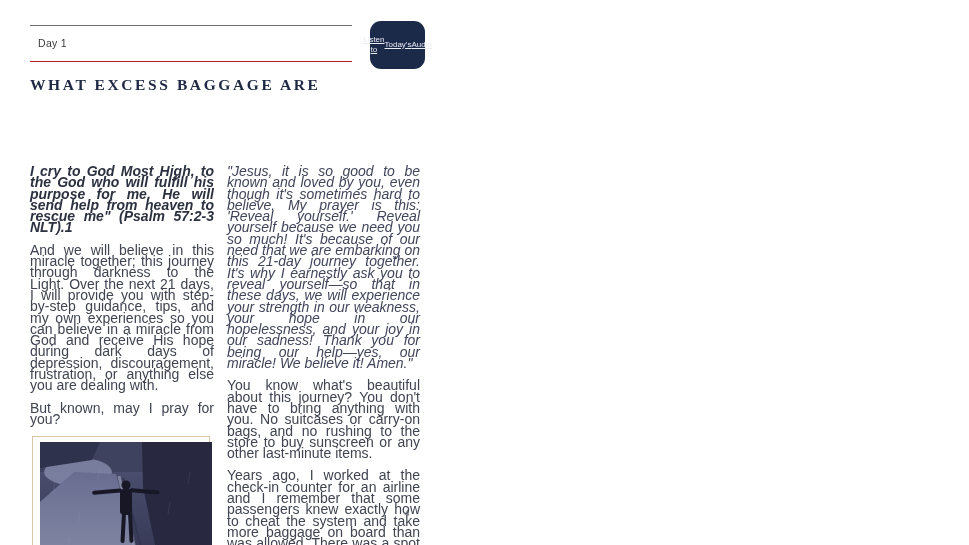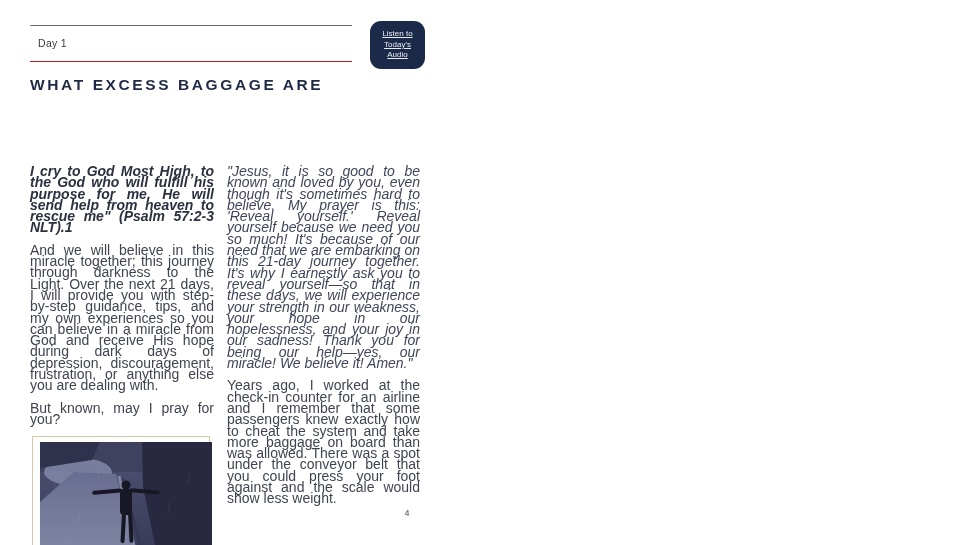--- a/index.html
+++ b/index.html
@@ -11,27 +11,27 @@
   .page{position:absolute;top:0;height:545px;background:#ffffff;}
   .page-left{left:0;width:484px;}
   .page-right{left:484px;width:485px;}
 
   
   .day-header{position:absolute;left:30px;top:25px;width:322px;height:35px;
     border-top:1px solid #6e6e6e;border-bottom:1px solid #b91c1c;}
   .day-label{font-size:10.5px;color:#3a3a3a;line-height:35px;padding-left:8px;letter-spacing:.3px;}
 
   .audio-btn{position:absolute;left:370px;top:21px;width:55px;height:48px;
-    background:#1c2a4a;border-radius:11px;display:flex;flex-direction:column;
+    background:#1c2a4a;border-radius:11px;display:flex;flex-direction:row;
     align-items:center;justify-content:center;text-decoration:none;cursor:pointer;}
   .audio-btn span{display:block;font-size:8px;line-height:10.5px;color:#e9ecf3;
     text-decoration:underline;text-align:center;}
 
   .page-title{position:absolute;left:30px;top:76px;width:360px;margin:0;
-    font-family:Liberation Sans, sans-serif;font-weight:bold;color:#1f2944;
+    font-family:Liberation Serif, serif;font-weight:bold;color:#1f2944;
     font-size:15.5px;line-height:18.5px;letter-spacing:2.6px;}
 
   
   .col{position:absolute;font-size:14px;line-height:11.3px;text-align:justify;margin-top:35px;}
   .col p{margin:0 0 11px 0;}
   .col-1{left:30px;top:131px;width:184px;}
   .col-2{left:227px;top:131px;width:193px;}
   .scripture{font-weight:bold;font-style:italic;color:#2c3140;}
   .prayer{font-style:italic;color:#40455a;}
 
@@ -112,20 +112,21 @@
               <line x1="30" y1="95" x2="28" y2="107"></line>
           </g>
           <rect width="172" height="117" fill="#1c1e30" opacity="0.18"></rect>
         </svg>
       </div>
     </div>
   </div>
 
   <div class="col col-2">
     <p class="prayer">"Jesus, it is so good to be known and loved by you, even though it's sometimes hard to believe. My prayer is this: 'Reveal yourself.' Reveal yourself because we need you so much! It's because of our need that we are embarking on this 21-day journey together. It's why I earnestly ask you to reveal yourself—so that in these days, we will experience your strength in our weakness, your hope in our hopelessness, and your joy in our sadness! Thank you for being our help—yes, our miracle! We believe it! Amen."</p>
+    <p>You know what's beautiful about this journey? You don't have to bring anything with you. No suitcases or carry-on bags, and no rushing to the store to buy sunscreen or any other last-minute items.</p>
     <p>Years ago, I worked at the check-in counter for an airline and I remember that some passengers knew exactly how to cheat the system and take more baggage on board than was allowed. There was a spot under the conveyor belt that you could press your foot against and the scale would show less weight.</p>
   </div>
 
   <div class="pagenum pagenum-left">4</div>
 </div>
 
 <div class="page page-right">
 
   
 

